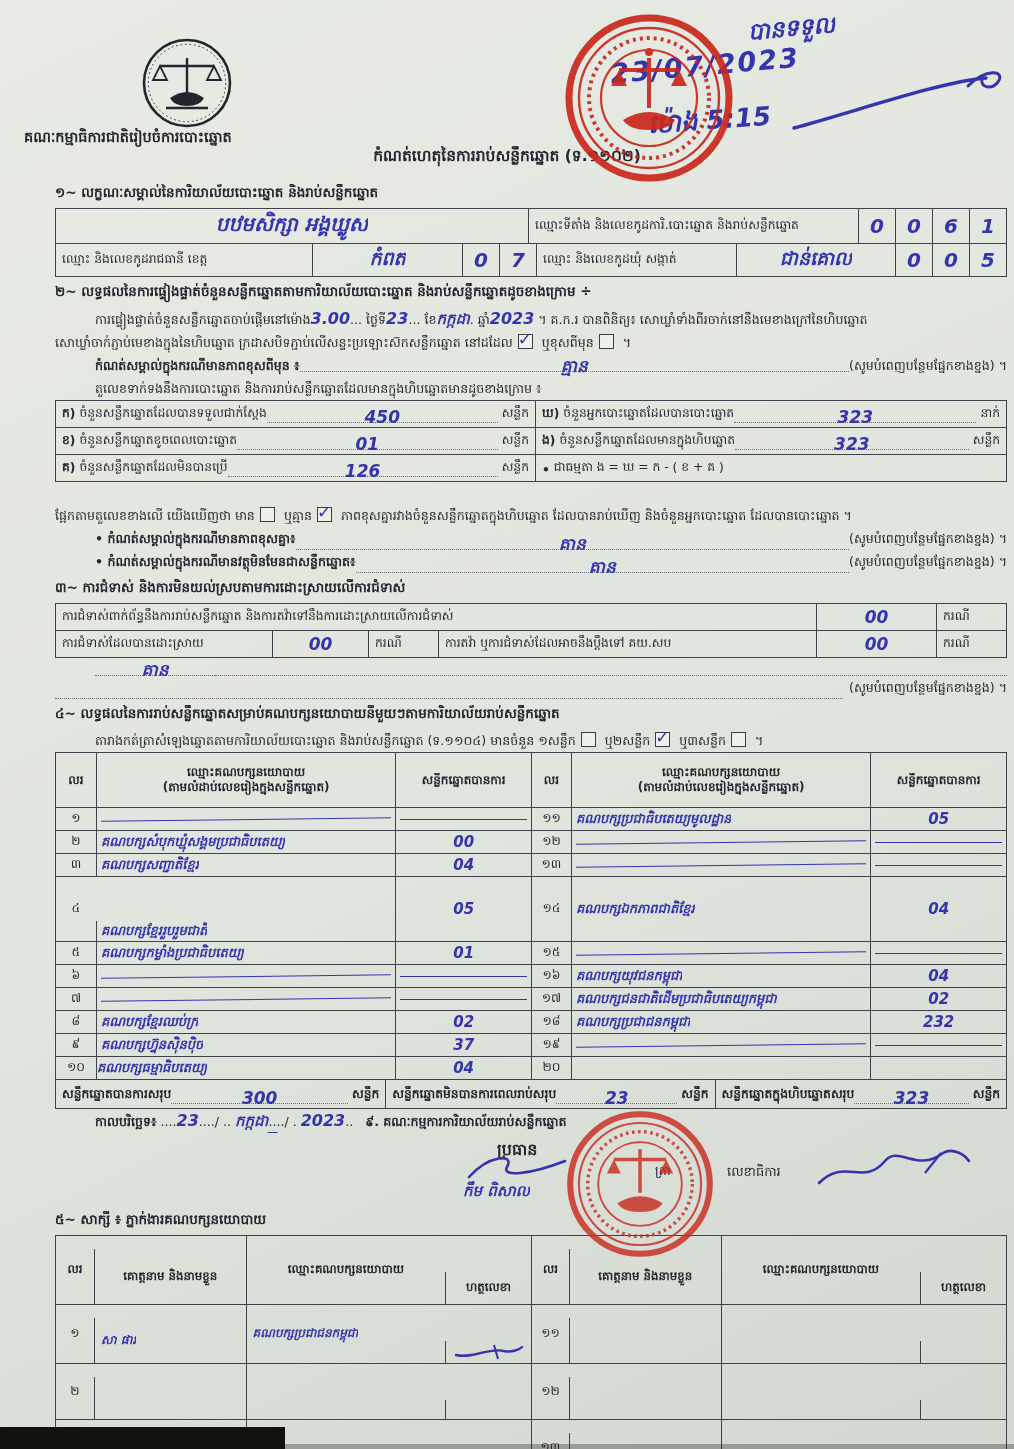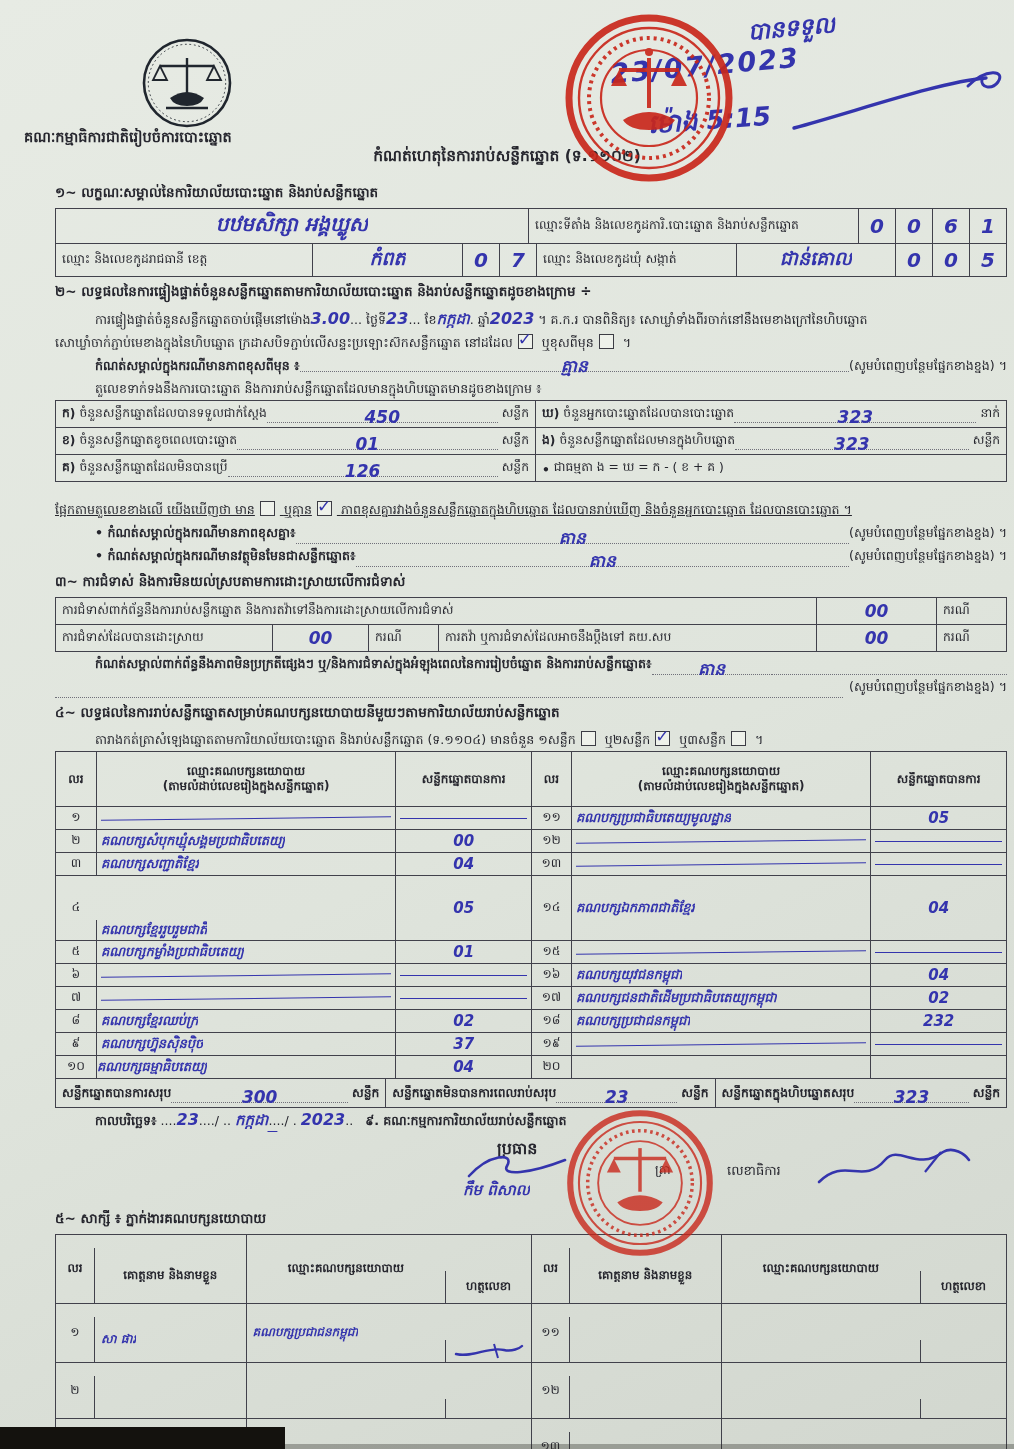--- a/index.html
+++ b/index.html
@@ -232,21 +232,21 @@
             </span>
             <span class="unit nw">សន្លឹក</span>
           </div>
           <div class="tc s2cell" style="width: 472px;">
             <span class="bold nw" style="margin-right: 4px;">•</span>
             <span class="nw">ជាធម្មតា ង = ឃ = ក - ( ខ + គ )</span>
           </div>
         </div>
       </div>
 
-    <div class="para" style="margin-top:16px;text-decoration:underline;">
+    <div class="para" style="margin-top:22px;">
       <span>ផ្អែកតាមតួលេខខាងលើ យើងឃើញថា មាន</span><span class="cb"></span>
       <span>ឬគ្មាន</span><span class="cb checked"></span>
       <span>ភាពខុសគ្នារវាងចំនួនសន្លឹកឆ្នោតក្នុងហិបឆ្នោត ដែលបានរាប់ឃើញ និងចំនួនអ្នកបោះឆ្នោត ដែលបានបោះឆ្នោត ។</span>
     </div>
     <div class="para indent" style="display:flex;align-items:flex-end;">
       <span class="bold nw">• កំណត់សម្គាល់ក្នុងករណីមានភាពខុសគ្នា៖</span>
       <span class="lead">
           <span class="hw">គ្មាន</span>
         </span>
       <span class="nw">(សូមបំពេញបន្ថែមផ្នែកខាងខ្នង) ។</span>
@@ -275,21 +275,20 @@
         </div>
         <div class="tc nw" style="width:70px;">ករណី</div>
         <div class="tc nw" style="flex:1;">ការតវ៉ា ឬការជំទាស់ដែលអាចនឹងប្តឹងទៅ គយ.សប</div>
         <div class="tc" style="width:120px;justify-content:center;">
           <span class="hw" style="font-size:17px;">00</span>
         </div>
         <div class="tc nw" style="width:70px;">ករណី</div>
       </div>
     </div>
     <div class="para indent" style="display:flex;align-items:flex-end;">
-      <span class="bold nw">កំណត់សម្គាល់ពាក់ព័ន្ធនឹងភាពមិនប្រក្រតីផ្សេងៗ ឬ/និងការជំទាស់ក្នុងអំឡុងពេលនៃការរៀបចំឆ្នោត និងការរាប់សន្លឹកឆ្នោត៖</span>
       <span class="lead" style="max-width:120px;">
           <span class="hw">គ្មាន</span>
         </span>
       <span class="lead" style="height:14px;"></span>
     </div>
     <div class="para" style="display:flex;align-items:flex-end;">
       <span class="lead" style="height:14px;"></span>
       <span class="nw" style="margin-left:6px;">(សូមបំពេញបន្ថែមផ្នែកខាងខ្នង) ។</span>
     </div>
 

